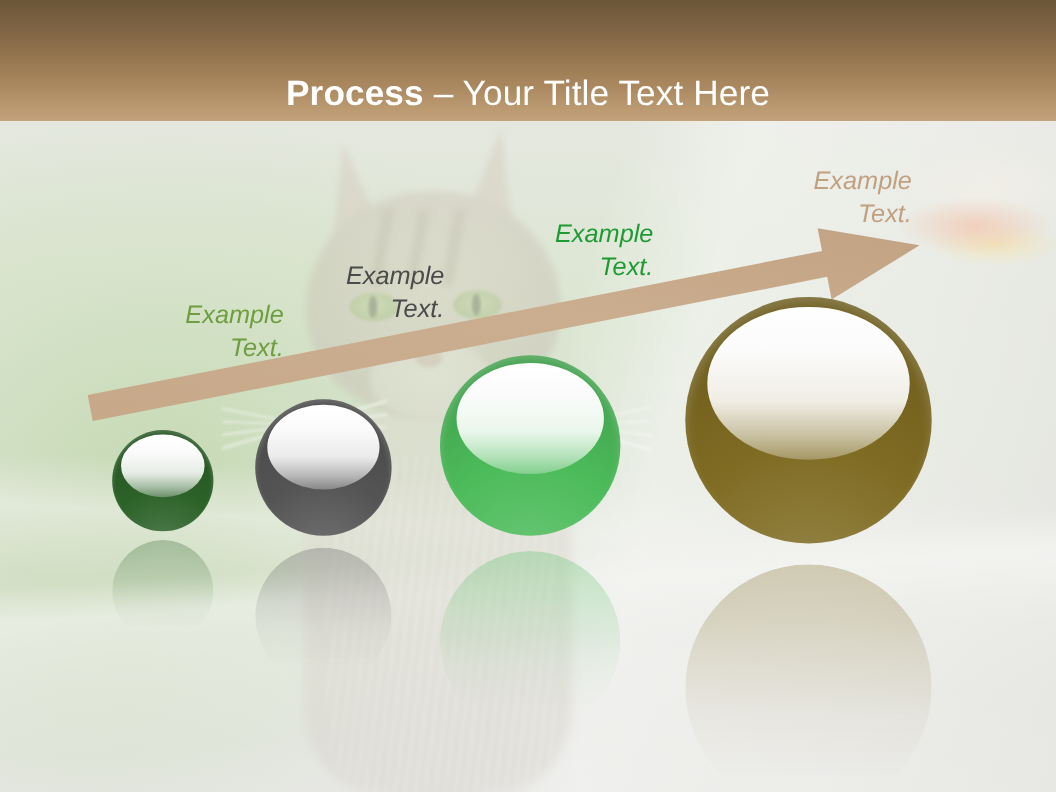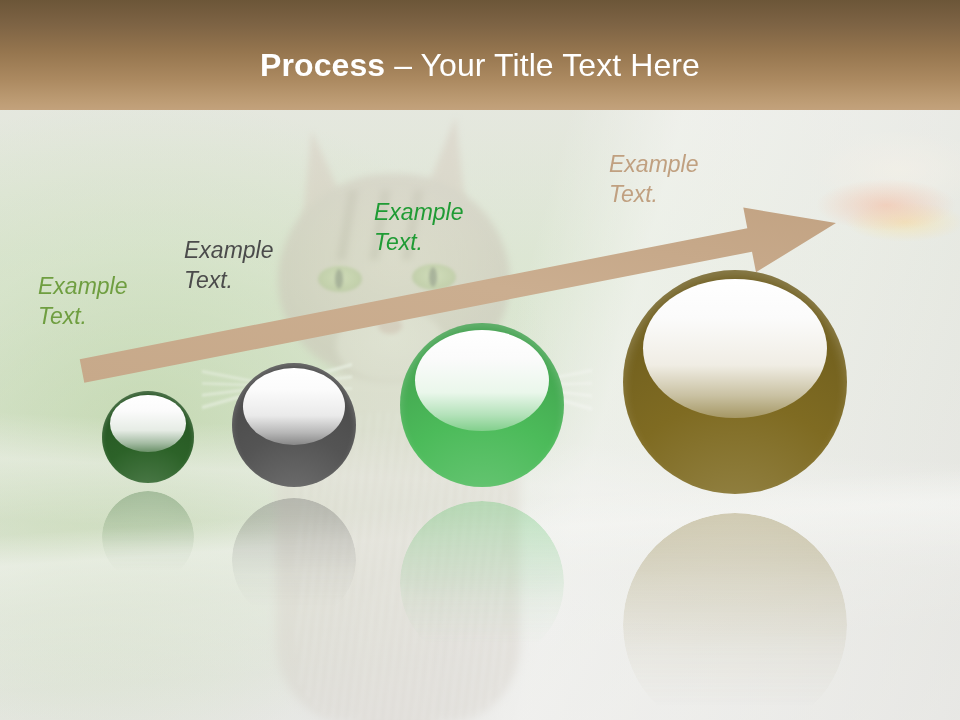--- a/index.html
+++ b/index.html
@@ -156,21 +156,21 @@
   }
 
   
   #header{
     position:absolute; left:0; top:0; width:960px; height:110px;
     background:linear-gradient(180deg,#6c5638 0%, #7d6344 22%, #96764f 48%, #ab8960 72%, #bd9c74 92%, #c3a27c 100%);
   }
   #title{
     position:absolute; left:0; top:0; width:960px;
     text-align:center;
-    padding-top:47px;
+    padding-top:66px;
     color:#ffffff;
     font-size:32px;
     letter-spacing:.1px;
     white-space:nowrap;
   }
   #title .t-strong{font-weight:bold;}
   #title .t-dash{font-weight:normal;}
   #title .t-rest{font-weight:normal;}
 
   
@@ -190,21 +190,21 @@
     border-radius:50%;
     opacity:.40;
   }
 
   
   .label{
     position:absolute;
     font-style:italic;
     font-size:23px;
     line-height:1.30;
-    text-align:left;
+    text-align:right;
     white-space:nowrap;
   }
 </style>
 </head>
 <body>
 
 <div id="slide">
 
   <div class="bg-layer" id="bg-base"></div>
   <div class="bg-layer" id="bg-grass"></div>

